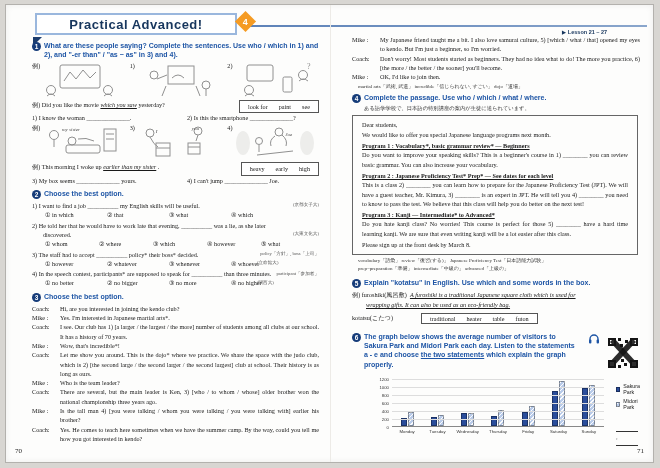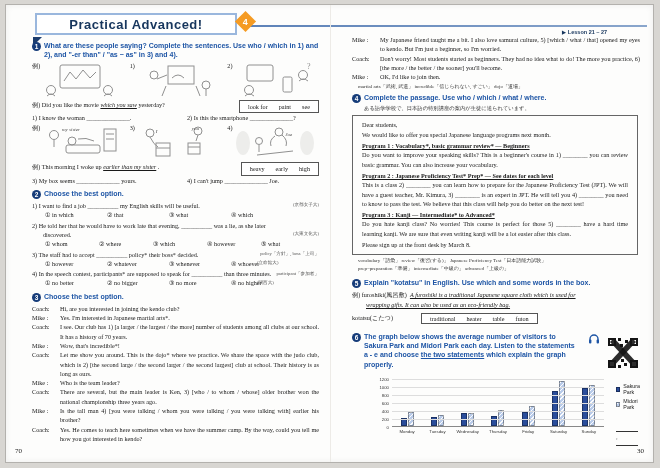--- a/index.html
+++ b/index.html
@@ -499,14 +499,14 @@
             <span class="blank-u"></span>
             <span>,</span>
             <span class="blank-u"></span>
           </div>
         </div>
       </div>
     </div>
   </div>
 
   <span class="pageno l">70</span>
-  <span class="pageno r">30</span>
+  <span class="pageno r">71</span>
 </div>
 
 </body></html>

